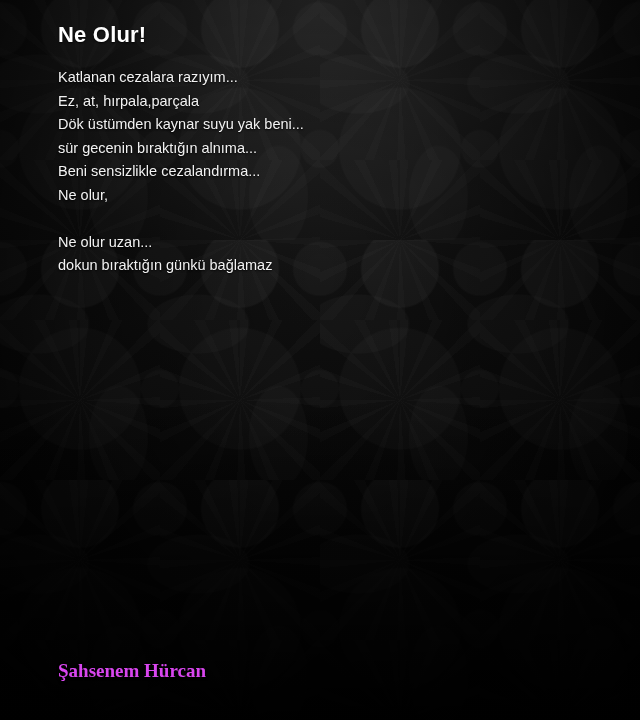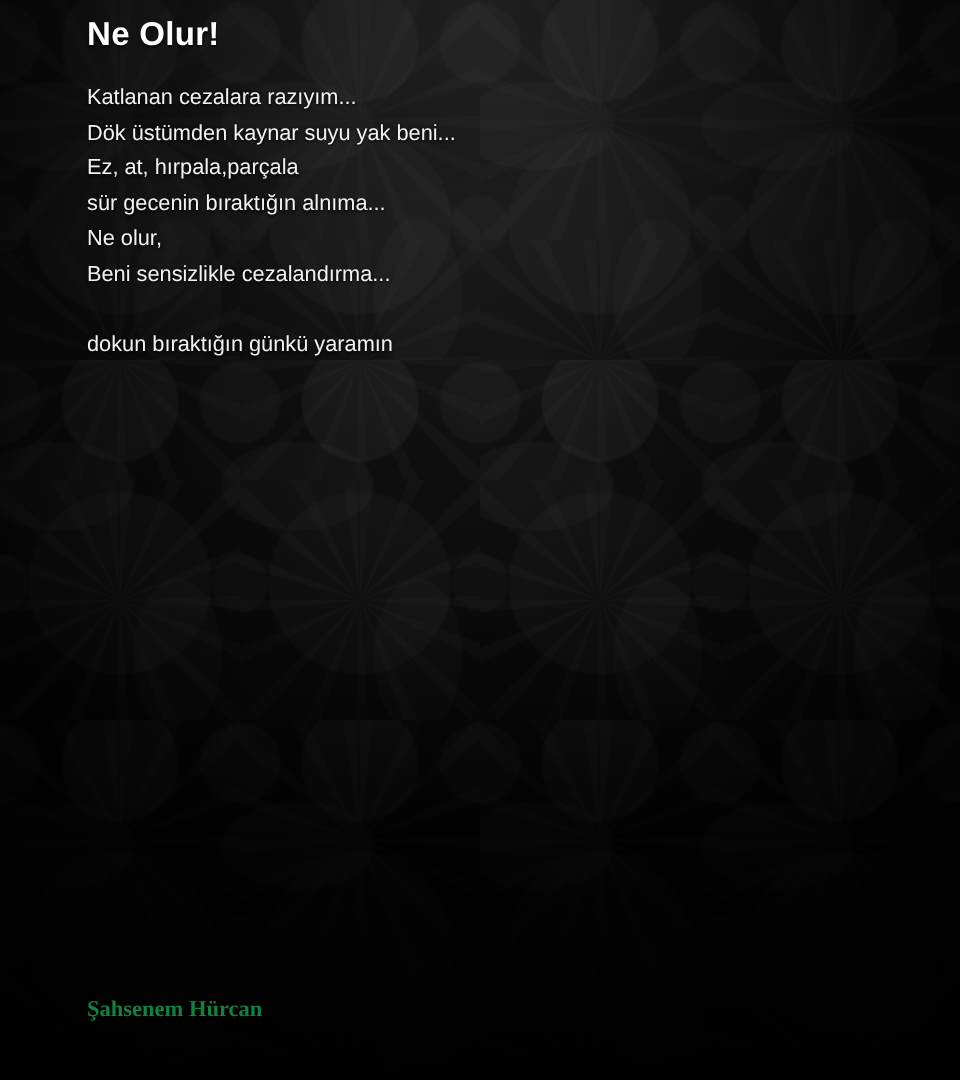--- a/index.html
+++ b/index.html
@@ -74,21 +74,21 @@
   .bg-bottom-fade {
     background: linear-gradient(to bottom, rgba(0,0,0,0) 55%, rgba(0,0,0,0.75) 88%, rgba(0,0,0,0.95) 100%);
   }
 
   .content {
     position: relative;
     z-index: 5;
     width: 640px;
     height: 720px;
     box-sizing: border-box;
-    padding: 2px 40px 0 58px;
+    padding: 14px 40px 0 58px;
   }
   #poem-title {
     color: #ffffff;
     font-size: 22px;
     font-weight: bold;
     letter-spacing: 0.2px;
     margin: 8px 0 18px 0;
     text-shadow: 0 1px 2px rgba(0,0,0,0.9);
   }
   #poem-body {
@@ -102,22 +102,22 @@
     min-height: 23.5px;
   }
   .poem-line.blank {
     height: 23.5px;
   }
   #poem-author {
     position: absolute;
     left: 58px;
     bottom: 38px;
     z-index: 6;
-    color: #15803d;
-    font-size: 15px;
+    color: #d946ef;
+    font-size: 19px;
     font-weight: bold;
     font-family: "Liberation Serif", serif;
     text-shadow: 0 1px 3px rgba(0,0,0,0.95);
   }
 </style>
 </head>
 <body>
 
 <div id="poem-card">
 
@@ -125,27 +125,28 @@
   <div class="bg-layer bg-damask"></div>
   <div class="bg-layer bg-damask2"></div>
   <div class="bg-layer bg-damask3"></div>
   <div class="bg-layer bg-vignette"></div>
   <div class="bg-layer bg-bottom-fade"></div>
 
   <div class="content">
     <h1 id="poem-title">Ne Olur!</h1>
     <div id="poem-body">
         <div class="poem-line">Katlanan cezalara razıyım...</div>
+        <div class="poem-line">Ez, at, hırpala,parçala</div>
         <div class="poem-line">Dök üstümden kaynar suyu yak beni...</div>
-        <div class="poem-line">Ez, at, hırpala,parçala</div>
         <div class="poem-line">sür gecenin bıraktığın alnıma...</div>
+        <div class="poem-line">Beni sensizlikle cezalandırma...</div>
         <div class="poem-line">Ne olur,</div>
-        <div class="poem-line">Beni sensizlikle cezalandırma...</div>
         <div class="poem-line blank">&nbsp;</div>
-        <div class="poem-line">dokun bıraktığın günkü yaramın</div>
+        <div class="poem-line">Ne olur uzan...</div>
+        <div class="poem-line">dokun bıraktığın günkü bağlamaz</div>
         <div class="poem-line blank">&nbsp;</div>
         <div class="poem-line blank">&nbsp;</div>
         <div class="poem-line blank">&nbsp;</div>
       </div>
   </div>
 
   <div id="poem-author">Şahsenem Hürcan</div>
 </div>
 
 </body></html>

